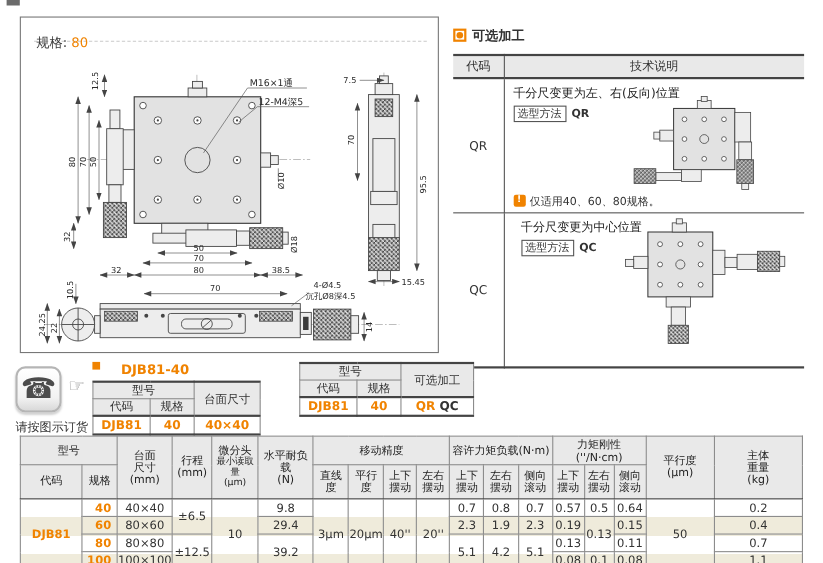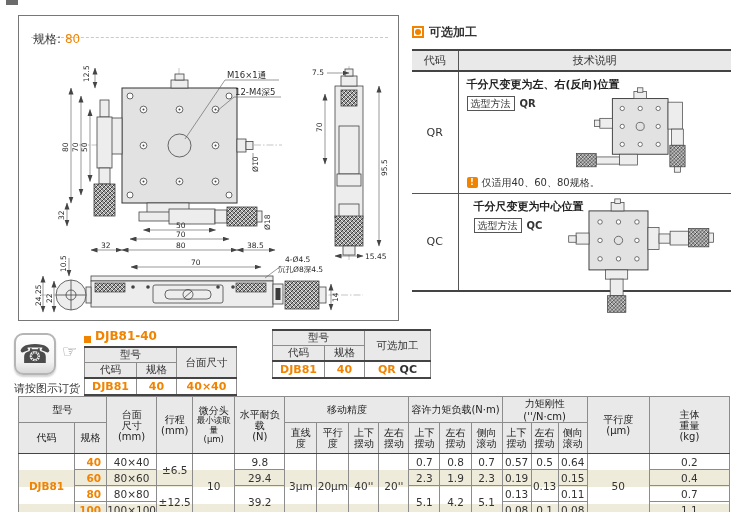--- a/index.html
+++ b/index.html
@@ -34,38 +34,38 @@
   .opt-title-row { display:flex; align-items:center; gap:5px; height:16px; }
   .opt-icon { width:12px; height:12px; border:2px solid #f08300; background:#fff; display:inline-flex; align-items:center; justify-content:center; }
   .opt-icon-dot { width:6px; height:6px; background:#f08300; border-radius:50%; }
   .opt-title { font-size:12px; font-weight:bold; color:#333; }
   .opt-table { margin-top:9px; width:319px; border-collapse:collapse; border-top:2px solid #444; border-bottom:2px solid #444; }
   .opt-table th { background:#e9e9e9; font-size:11px; font-weight:normal; height:21px; border-bottom:2px solid #444; }
   .opt-table th:first-child { border-right:1px solid #555; width:46px; }
   .opt-code { border-right:1px solid #555; text-align:center; font-size:11px; color:#333; }
   .opt-row-qr td { border-bottom:1px solid #555; }
   .opt-desc { position:relative; height:122px; padding:5px 4px 3px 8px; vertical-align:top; }
-  .opt-desc-qc { height:98px;padding-left:15px; }
-  .opt-desc-title { font-size:11px; font-weight:bold; color:#222; }
+  .opt-desc-qc { height:141px;padding-left:15px; }
+  .opt-desc-title { font-size:11px; font-weight:normal; color:#222; }
   .opt-method { margin-top:4px; font-size:10px; display:flex; align-items:center; gap:5px; }
   .method-box { border:1px solid #555; padding:0 3px; line-height:13px; }
   .opt-img { position:absolute; }
   .opt-note { position:absolute; left:8px; bottom:3px; font-size:10px; display:flex; align-items:center; gap:4px; color:#333; }
   .note-icon { width:11px; height:11px; background:#f08300; color:#fff; font-size:8.5px; font-weight:bold; text-align:center; line-height:11px; border-radius:2px; display:inline-block; }
 
   
   .order { left:14px; top:333px; width:70px; }
   .phone-btn { width:42px; height:42px; border:2px solid #b5b5b5; border-radius:9px; background:linear-gradient(#fff, #f2f2f2 70%, #d9d9d9); display:flex; align-items:center; justify-content:center; box-shadow:0 2px 2px rgba(0,0,0,0.18); }
   .phone-glyph { font-size:26px; color:#4c4c4c; line-height:1; }
   .hand { position:absolute; left:48px; top:8px; font-size:17px; color:#8a8a8a; }
   .order-caption { margin-top:6px; font-size:11px; color:#333; white-space:nowrap; }
 
   
   .ex { position:absolute; }
-  .ex-title { display:flex; align-items:flex-end; gap:4px; height:14px; margin-bottom:3px; }
+  .ex-title { display:flex; align-items:flex-start; gap:19px; height:14px; margin-bottom:3px; }
   .ex-bullet { width:7px; height:7px; background:#f08300; display:inline-block; }
   .ex-title-text { font-size:12px; font-weight:bold; color:#f08300; }
   .ex-table { border-collapse:collapse; border-top:2px solid #444; border-bottom:2px solid #444; }
   .ex-table th { background:#e9e9e9; font-size:10.5px; font-weight:normal; border:1px solid #8c8c8c; height:14px; }
   .ex-table td { font-size:11px; font-weight:bold; text-align:center; border:1px solid #8c8c8c; border-top:2px solid #444; height:17px; }
   .ex-table th, .ex-table td { border-left-width:1px; }
   .ex-table tr > *:first-child { border-left:1px solid #8c8c8c; }
   .dk { color:#333; }
 
   

